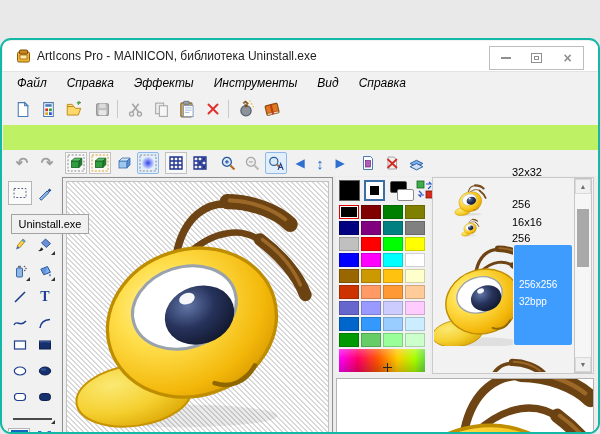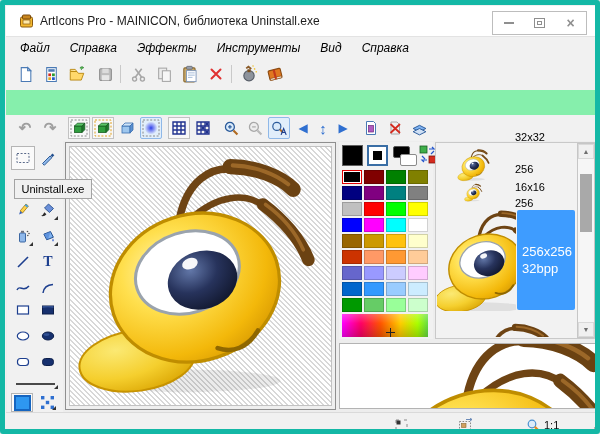--- a/index.html
+++ b/index.html
@@ -1,38 +1,38 @@
 <!DOCTYPE html>
 <html><head>
 <meta charset="utf-8">
 <style>
   html,body{margin:0;padding:0;width:600px;height:434px;background:#e9e9e9;
     font-family:"Liberation Sans", sans-serif; -webkit-font-smoothing:antialiased;}
   .abs{position:absolute;}
-  #frame{position:absolute;inset:0;border:5px solid #14b8a6;border-radius:3px;background:#f1f1f1;overflow:hidden;}
+  #frame{position:absolute;inset:0;border:2px solid #14b8a6;border-radius:11px;background:#f1f1f1;overflow:hidden;margin-top:38px;}
   
   #titlebar{left:1px;top:1px;width:597px;height:30px;background:#ffffff;}
   #title-text{left:34px;top:8px;font-size:12px;color:#1c1c1c;white-space:nowrap;}
   #appicon{left:12px;top:7px;width:17px;height:16px;}
   #winctl{left:486px;top:5px;width:93px;height:22px;border:1px solid #bdbdbd;background:#fff;display:flex;}
   .wbtn{width:31px;height:22px;display:flex;align-items:center;justify-content:center;color:#8f8f8f;}
   .wbtn+.wbtn{border-left:0px;}
   .glyph-min{width:10px;height:2px;background:#8f8f8f;}
   .glyph-max{width:9px;height:8px;border:1.5px solid #8f8f8f;position:relative;}
   .glyph-max:after{content:"";position:absolute;left:1.5px;top:1.5px;width:3px;height:2.5px;border:1px solid #8f8f8f;}
   .glyph-close{font-size:14px;font-weight:bold;color:#8f8f8f;line-height:1;}
   
   #menubar{left:1px;top:31px;width:597px;height:22px;background:#f1f1f1;border-top:1px solid #e3e3e3;display:flex;align-items:center;padding-left:4px;box-sizing:border-box;}
   .menu-item{font-size:12px;color:#000;padding:2px 10px;font-style:italic;}
   
   #toolbar{left:1px;top:53px;width:597px;height:32px;background:#f1f1f1;}
   .tb{width:22px;height:22px;top:5px;display:flex;align-items:center;justify-content:center;}
   .vsep{width:1px;background:#c9c9c9;}
   
-  #tabbar{left:1px;top:85px;width:597px;height:25px;background:#86efac;}
+  #tabbar{left:1px;top:85px;width:597px;height:25px;background:#bef264;}
   #tabline{left:1px;top:108px;width:597px;height:1px;background:#a3a3a3;}
   .tab{box-sizing:border-box;border:1px solid #a3a3a3;font-size:11px;display:flex;align-items:center;justify-content:center;white-space:nowrap;}
   #tab-inactive{left:8px;top:89px;width:78px;height:20px;background:#f0f0f0;z-index:1;}
   #tab-active{left:86px;top:86px;width:198px;height:23px;background:#fcfcfc;border-bottom:1px solid #fcfcfc;z-index:2;}
   #tab-close{left:566px;top:88px;width:16px;height:16px;font-size:13px;font-weight:bold;color:#444;display:flex;align-items:center;justify-content:center;}
   
   #edbar{left:1px;top:110px;width:597px;height:26px;background:#f1f1f1;}
   .eb{width:22px;height:22px;top:2px;display:flex;align-items:center;justify-content:center;box-sizing:border-box;border:1px solid transparent;}
   .eb.raised{border:1px solid #c2c2c2;background:#f8f8f8;}
   .eb.active{border:1px solid #8fb8e8;background:#e1eefb;border-radius:2px;}
@@ -58,21 +58,21 @@
     background:linear-gradient(to bottom,rgba(255,255,255,0.25),rgba(0,0,0,0) 40%,rgba(0,0,0,0.18)),
       linear-gradient(to right,#ff00ff,#ff0066 22%,#ff5500 45%,#ffcc00 68%,#aaff00 88%,#66dd44);}
   .crossh{position:absolute;width:9px;height:9px;}
   .crossh:before,.crossh:after{content:"";position:absolute;background:#222;}
   .crossh:before{left:4px;top:0;width:1px;height:9px;}
   .crossh:after{left:0;top:4px;width:9px;height:1px;}
   
   #iconlist{left:430px;top:137px;width:162px;height:197px;background:#f2f2f2;box-sizing:border-box;border:1px solid #c9c9c9;}
   .szlabel{font-size:11px;color:#000;white-space:nowrap;}
   #selbadge{left:512px;top:205px;width:58px;height:100px;border-radius:2px;}
-  .sellabel{font-size:13px;color:#ffffff;white-space:nowrap;}
+  .sellabel{font-size:10px;color:#ffffff;white-space:nowrap;}
   .clipbox{overflow:hidden;position:absolute;}
   
   #scroll{left:572px;top:138px;width:18px;height:195px;box-sizing:border-box;border:1px solid #c6c6c6;background:#f6f6f6;}
   .sarrow{width:16px;height:15px;display:flex;align-items:center;justify-content:center;font-size:7px;color:#6f6f6f;background:#f0f0f0;border:1px solid #d9d9d9;box-sizing:border-box;}
   #sthumb{left:2px;top:30px;width:12px;height:58px;background:#a9a9a9;position:absolute;}
   
   #preview{left:334px;top:338px;width:258px;height:66px;background:#ffffff;box-sizing:border-box;border:1px solid #b3b3b3;overflow:hidden;}
   
   #statusbar{left:1px;top:407px;width:597px;height:26px;background:#f1f1f1;border-top:1px solid #dadada;box-sizing:border-box;}
   #zoomlabel{font-size:11px;color:#111;}

